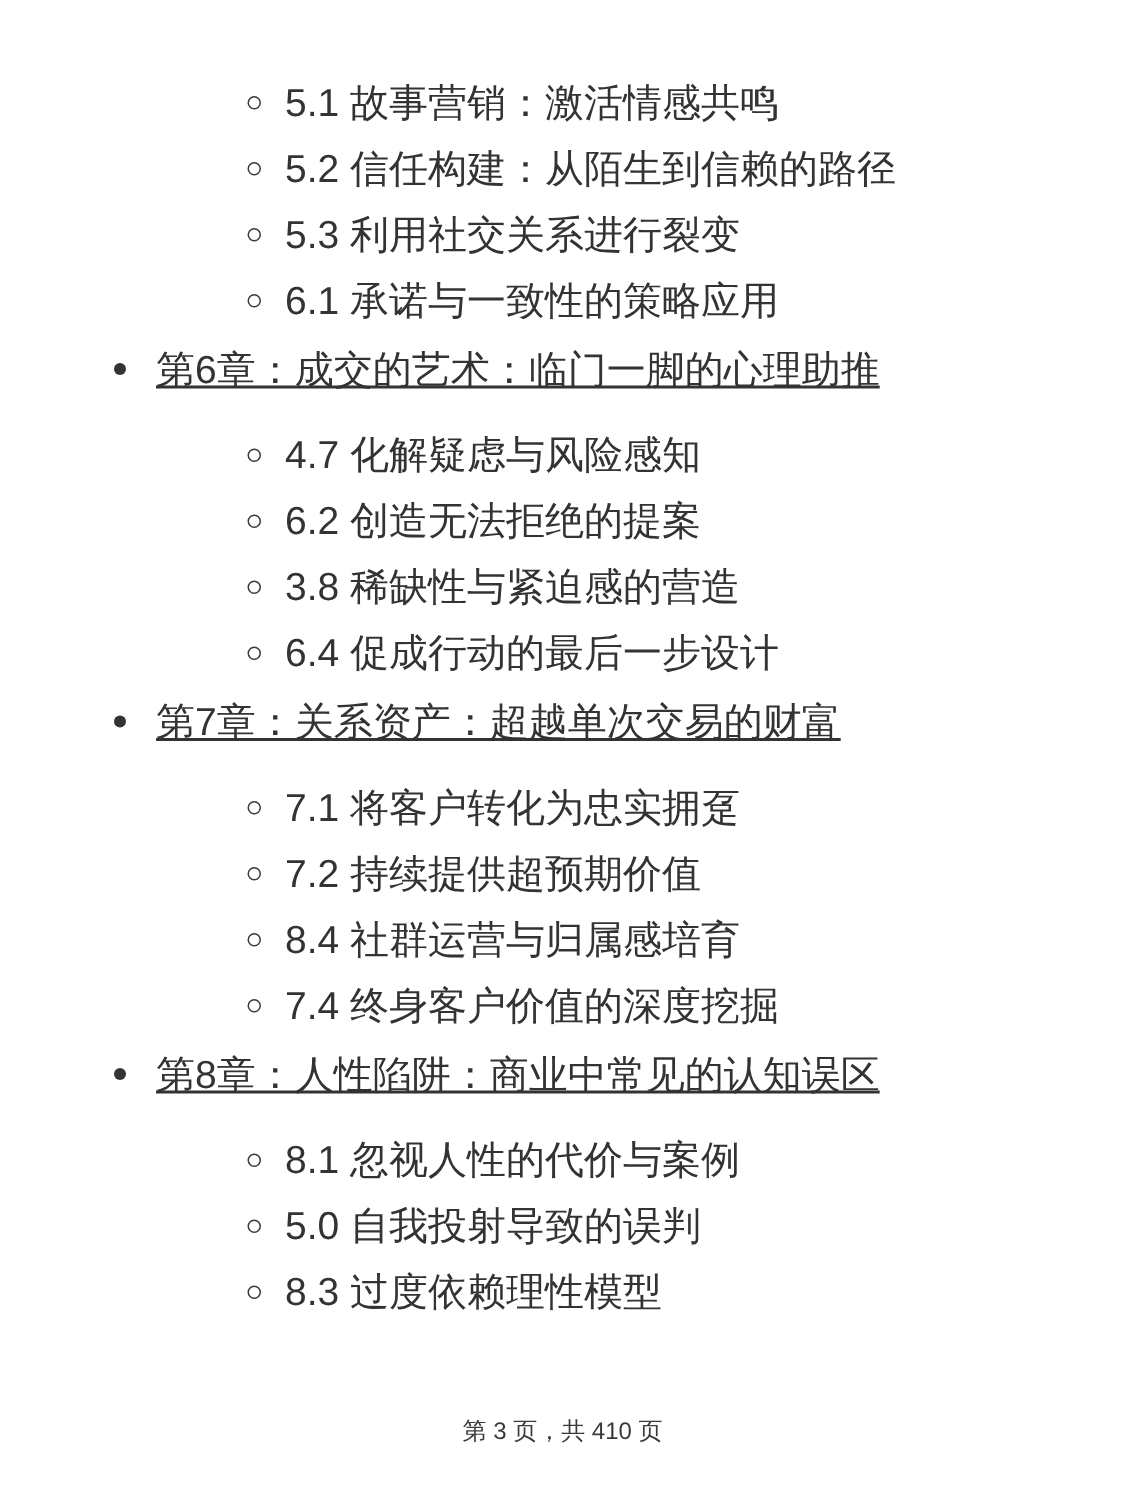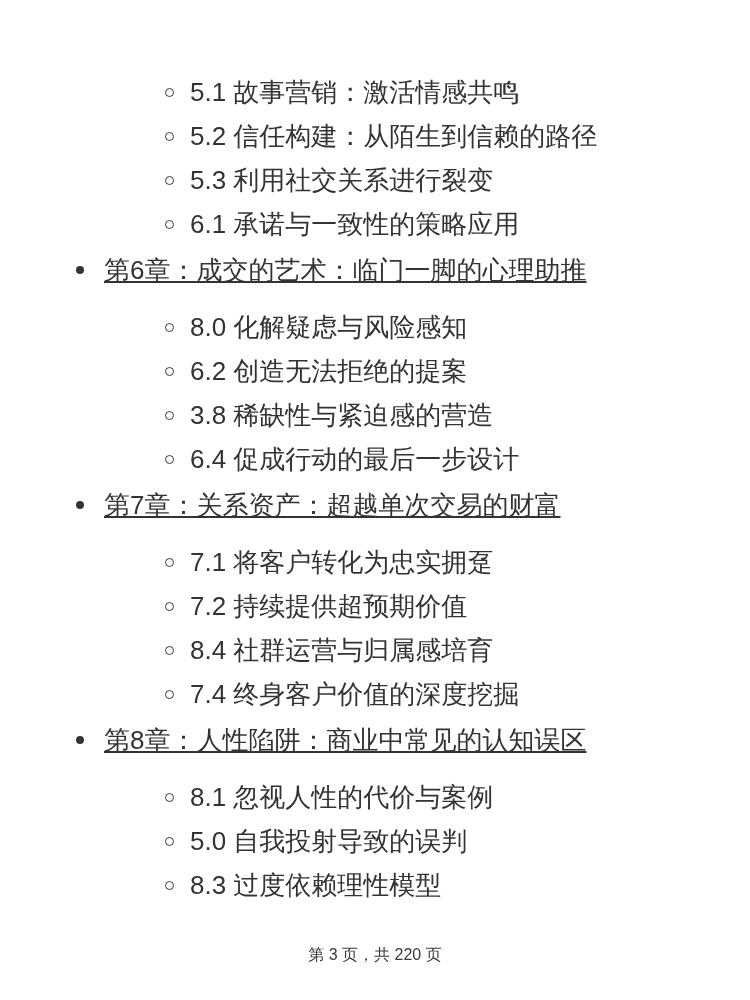--- a/index.html
+++ b/index.html
@@ -15,21 +15,21 @@
     font-family: "Liberation Sans", "DejaVu Sans", sans-serif;
     color: #333333;
   }
   .page {
     width: 750px;
     height: 1000px;
     background: #ffffff;
     position: relative;
   }
   .toc {
-    padding-top: 76px;
+    padding-top: 52px;
   }
   .chapter-block {
     margin-bottom: 14px;
   }
   .row {
     position: relative;
     line-height: 32px;
     font-size: 26px;
     white-space: nowrap;
   }
@@ -98,21 +98,21 @@
       </div>
     </div>
 
     <div class="chapter-block">
       <div class="row chapter-row">
         <span class="bullet-disc"></span>
         <span>第6章：成交的艺术：临门一脚的心理助推</span>
       </div>
       <div class="row sub-row">
         <span class="bullet-circle"></span>
-        <span>8.0 化解疑虑与风险感知</span>
+        <span>4.7 化解疑虑与风险感知</span>
       </div>
       <div class="row sub-row">
         <span class="bullet-circle"></span>
         <span>6.2 创造无法拒绝的提案</span>
       </div>
       <div class="row sub-row">
         <span class="bullet-circle"></span>
         <span>3.8 稀缺性与紧迫感的营造</span>
       </div>
       <div class="row sub-row">
@@ -158,14 +158,14 @@
         <span>5.0 自我投射导致的误判</span>
       </div>
       <div class="row sub-row">
         <span class="bullet-circle"></span>
         <span>8.3 过度依赖理性模型</span>
       </div>
     </div>
 
   </div>
 
-  <div class="footer">第 3 页，共 220 页</div>
+  <div class="footer">第 3 页，共 410 页</div>
 </div>
 
 </body></html>

